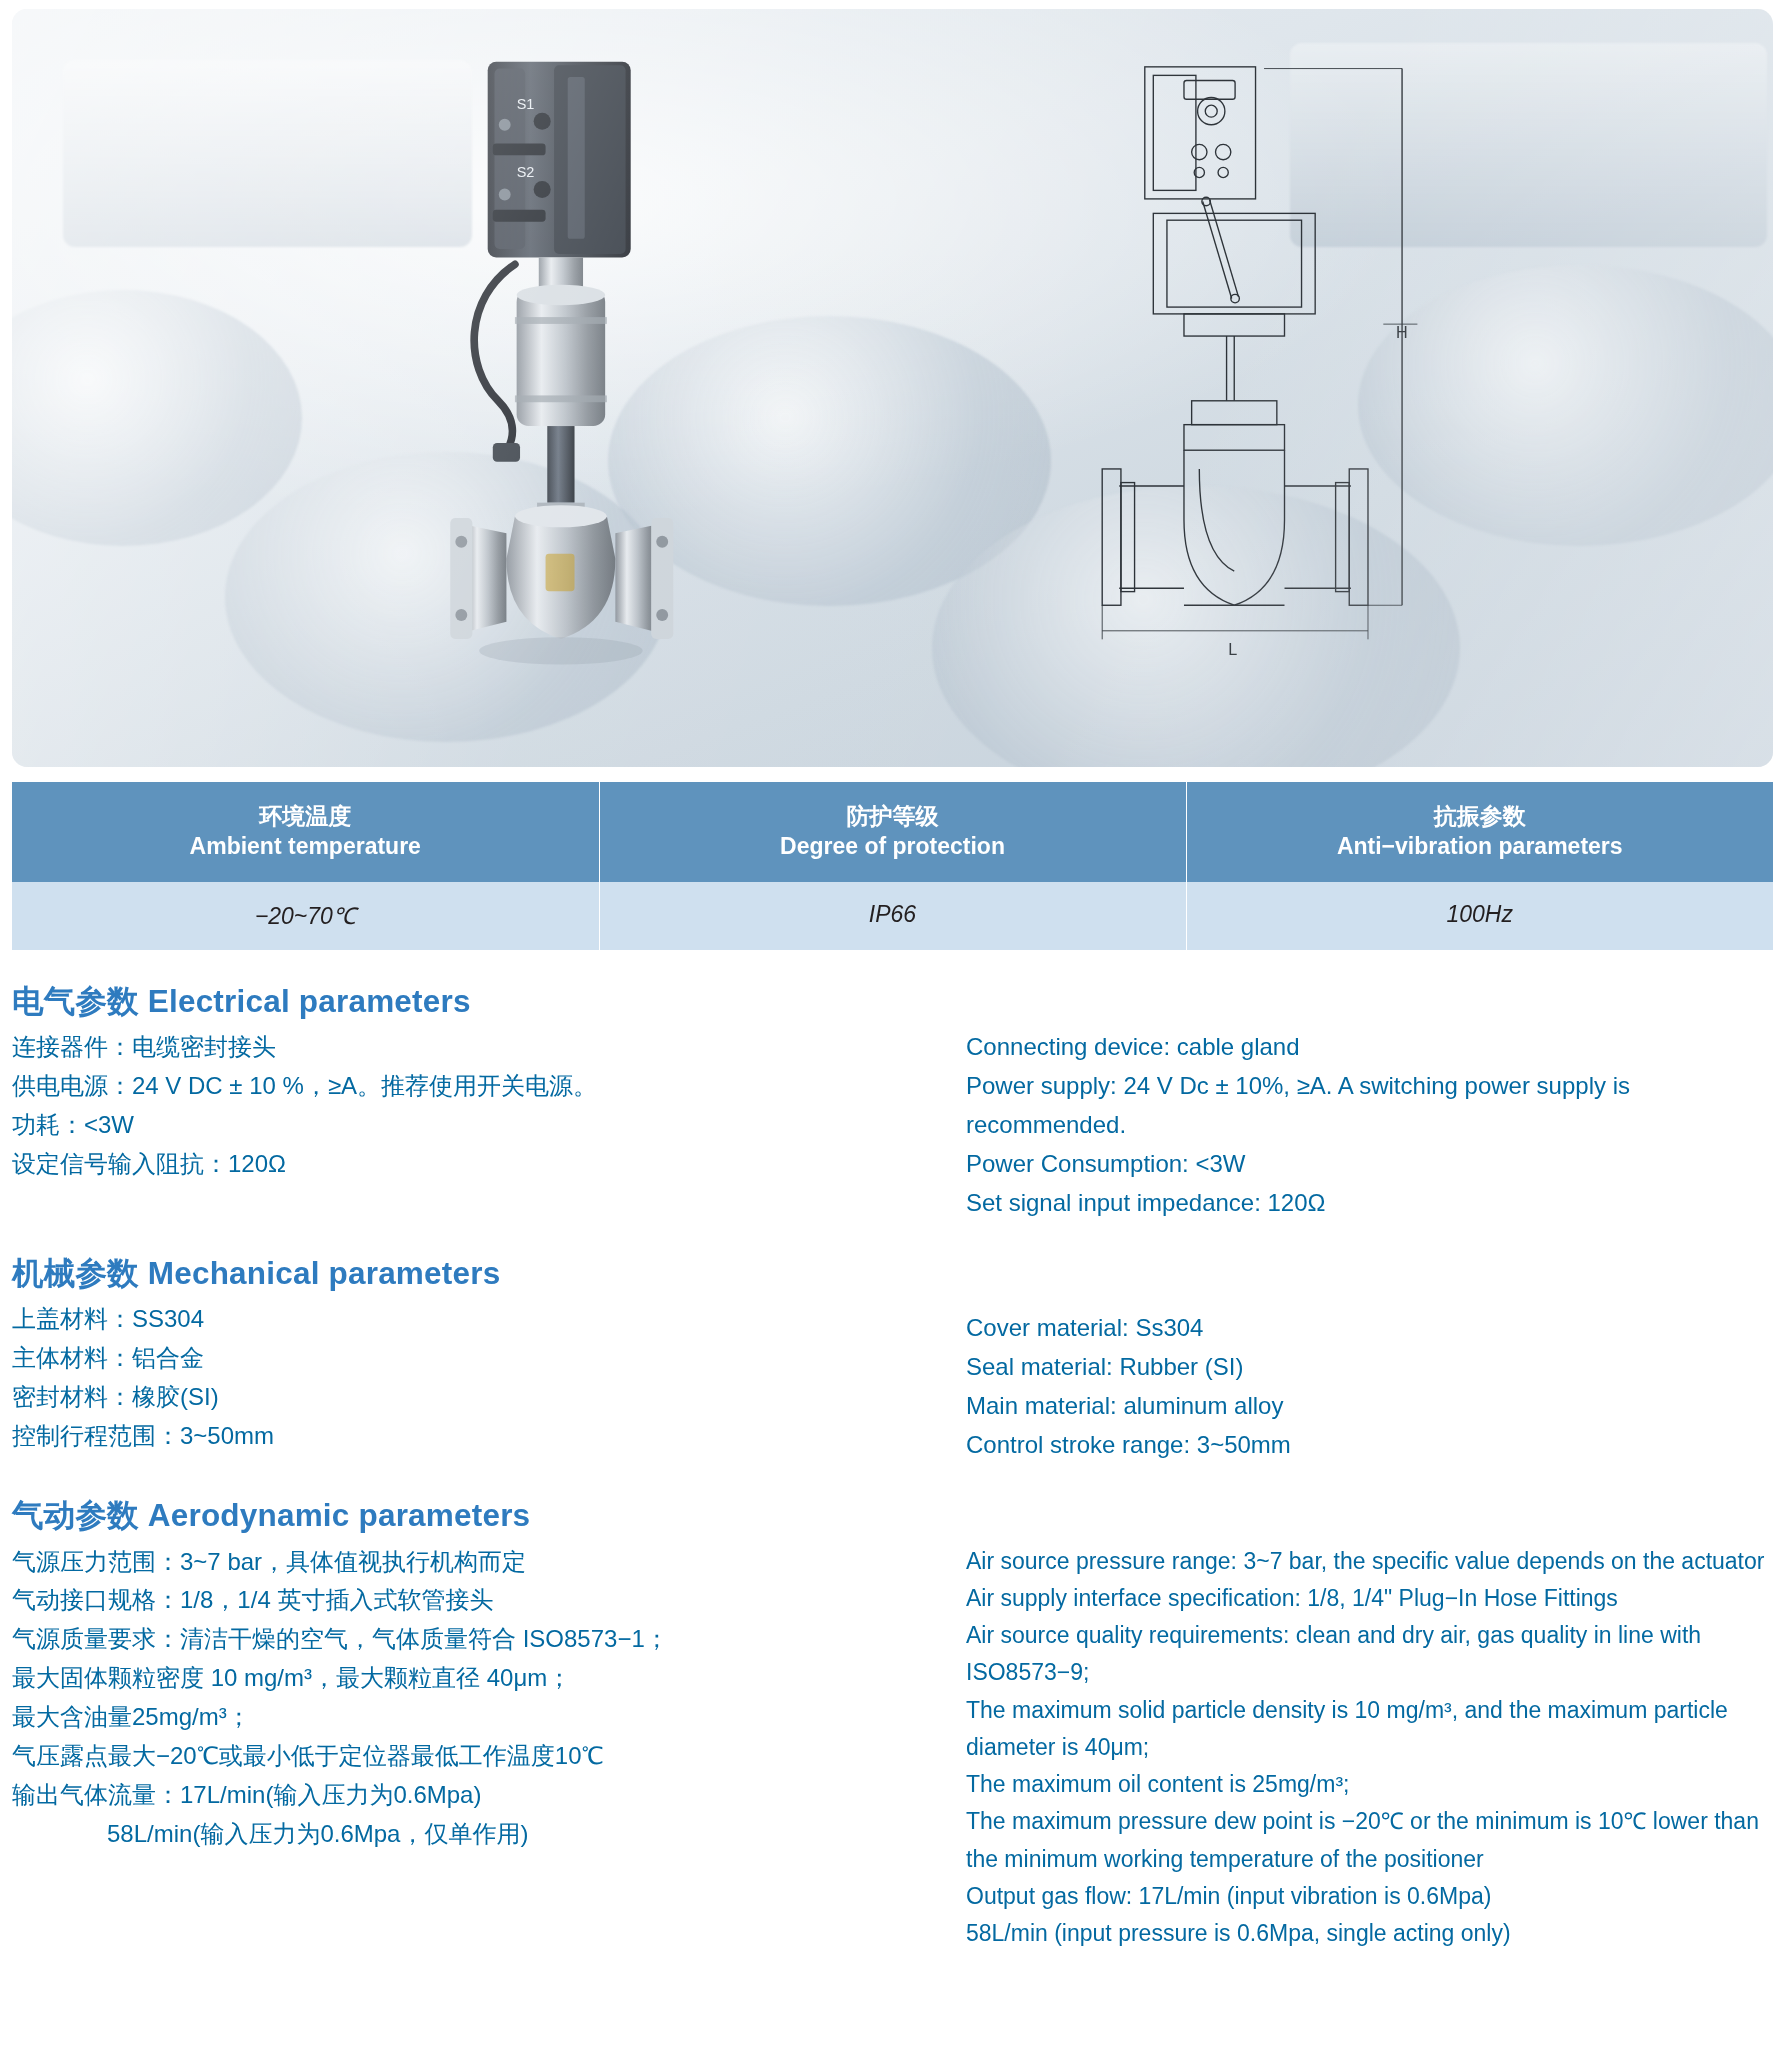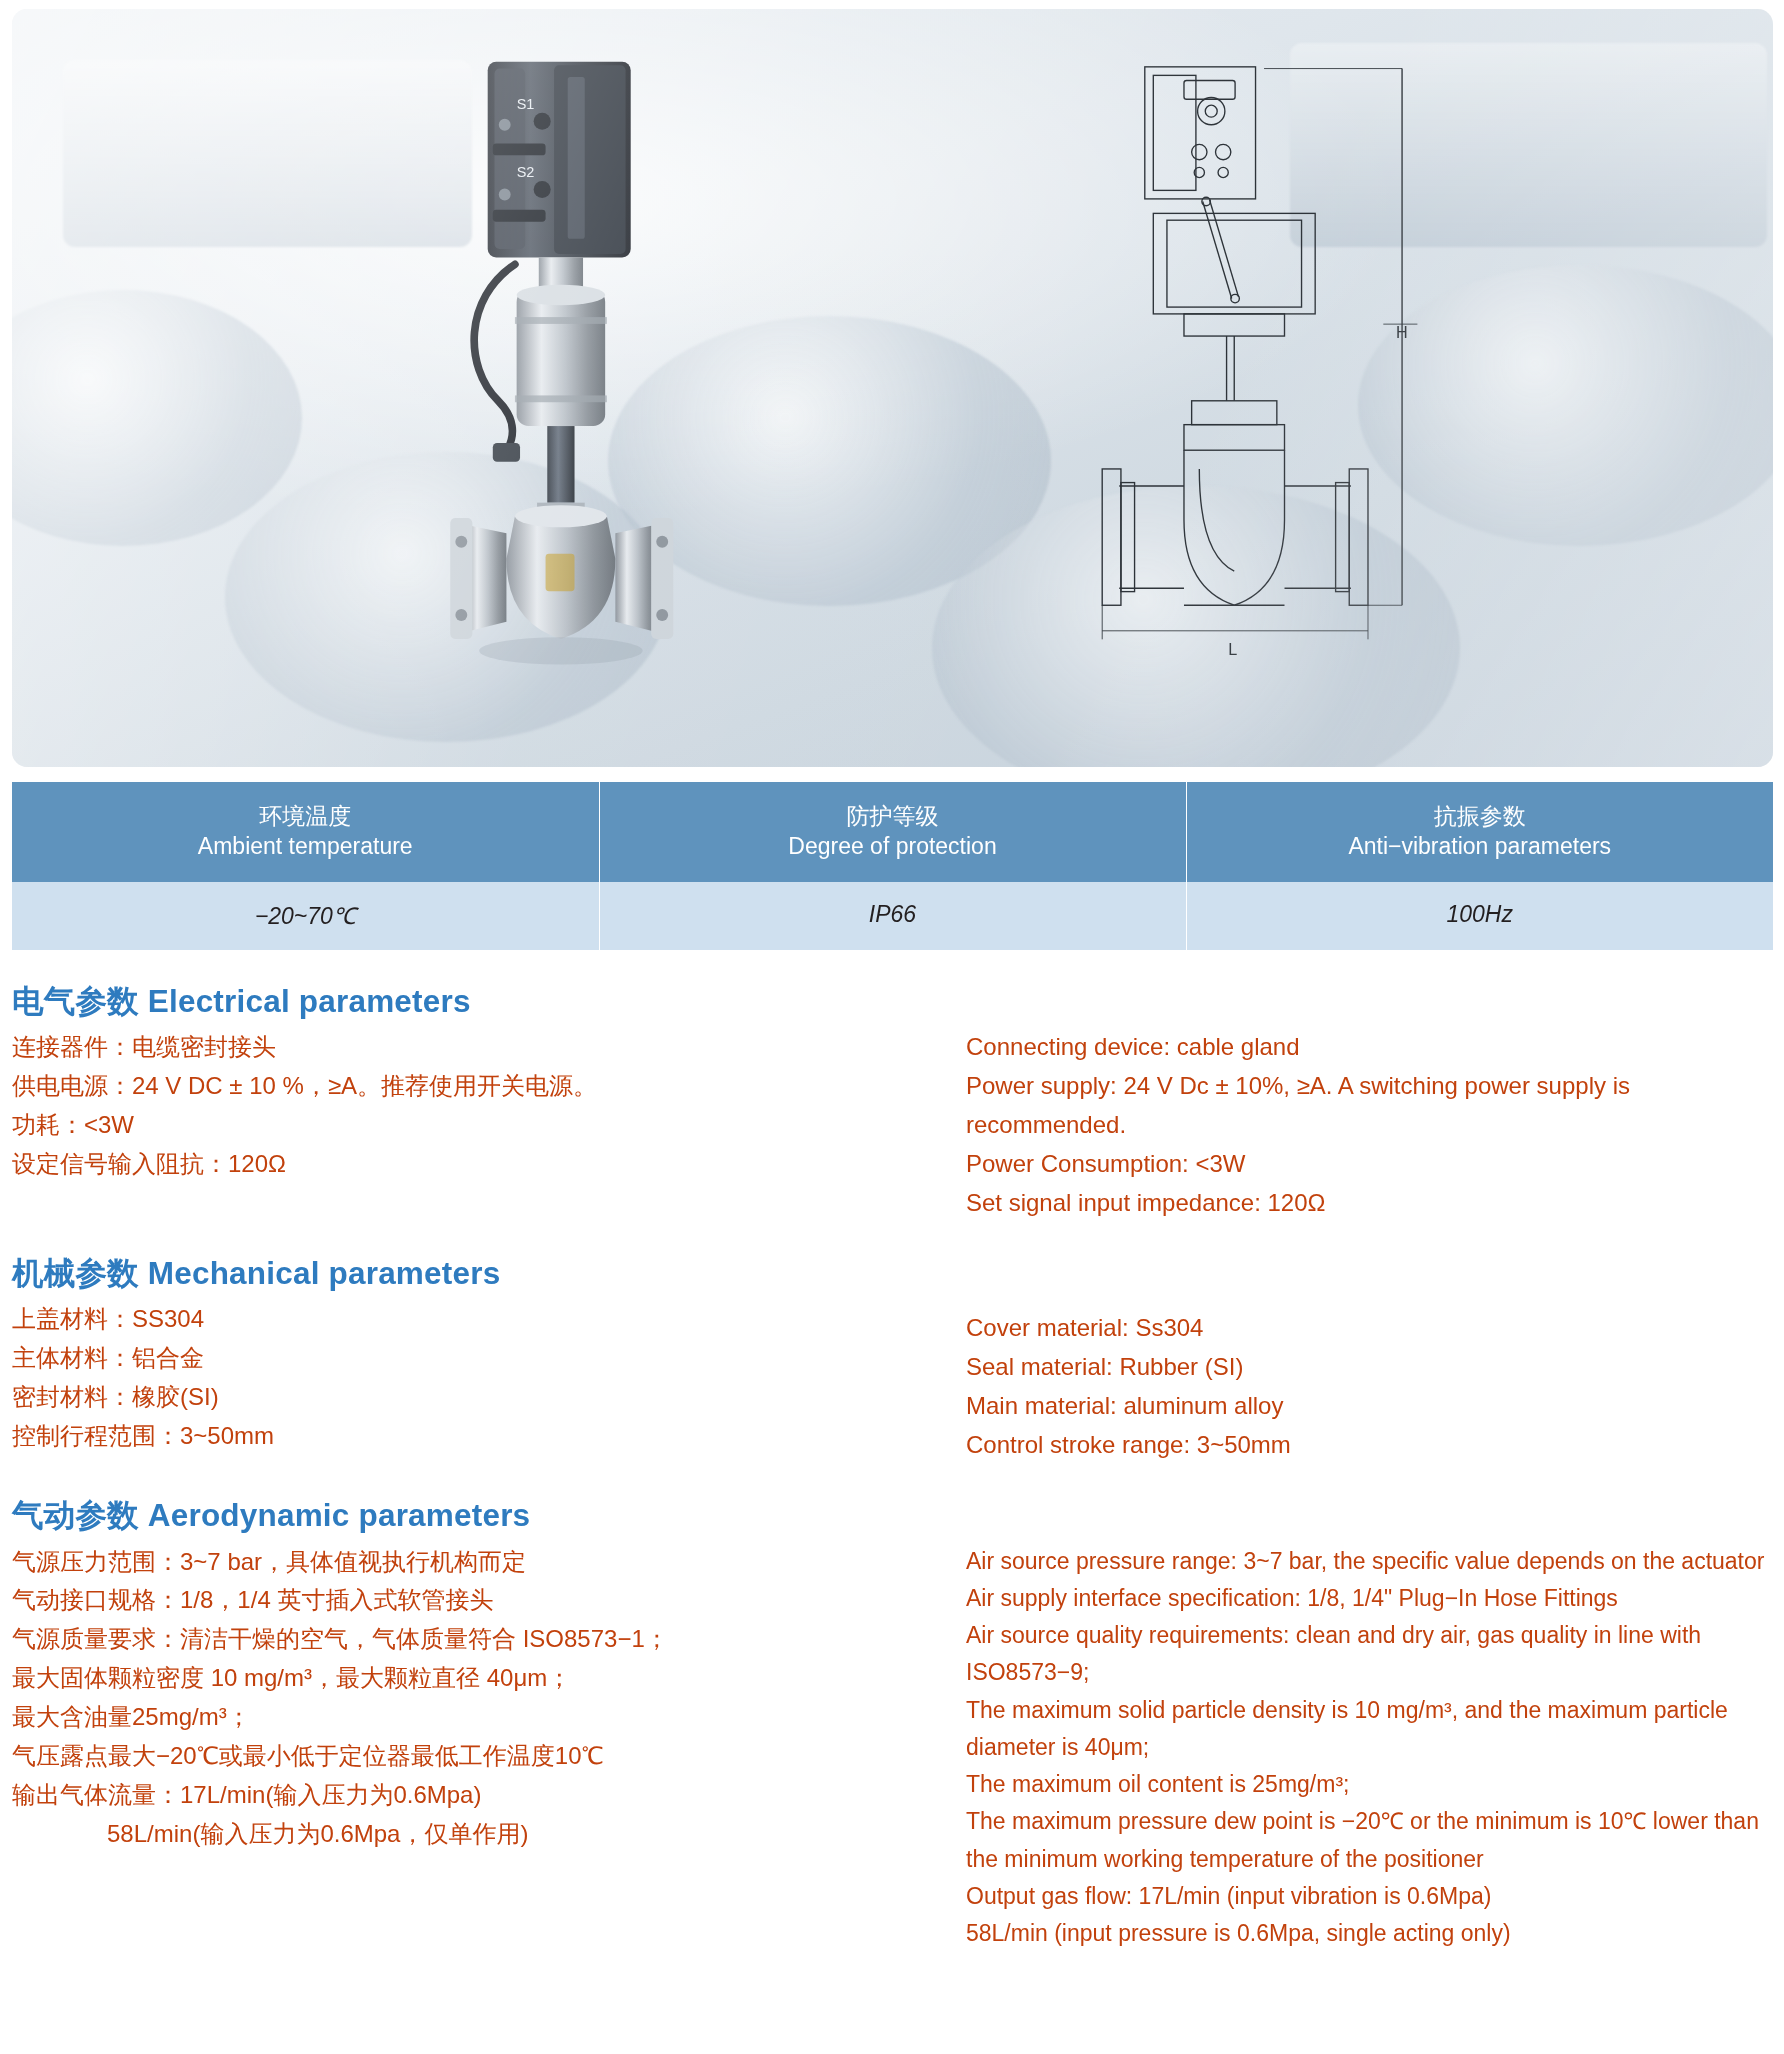--- a/index.html
+++ b/index.html
@@ -61,21 +61,21 @@
   
   .tech-table {
     margin: 15.3px 12px 0 12px;
     width: calc(100% - 24px);
     border-collapse: collapse;
     table-layout: fixed;
   }
   .tech-table th {
     background: #5f93bd;
     color: #ffffff;
-    font-weight: normal;
+    font-weight: bold;
     font-size: 23px;
     line-height: 1.32;
     padding: 19px 6.8px 20.4px 6.8px;
     border-left: 1.7px solid #ffffff;
     border-right: 1.7px solid #ffffff;
     text-align: center;
     margin-top: 8px;
   }
   .tech-table th:first-child { border-left: none; }
   .tech-table th:last-child { border-right: none; }
@@ -98,21 +98,21 @@
   .param-block {
     margin: 5.1px 12px 0 12px;
     display: flex;
     width: calc(100% - 24px);
   }
   .col-cn { width: 954px; padding-right: 17px; }
   .col-en { flex: 1; }
   .line {
     font-size: 24px;
     line-height: 1.62;
-    color: #c2410c;
+    color: #0369a1;
   }
   .line.small { font-size: 23px; }
   .indent { padding-left: 95px; }
 
   .gap-sm { height: 8.5px; }
 </style>
 </head>
 <body>
 
 <div class="page">

